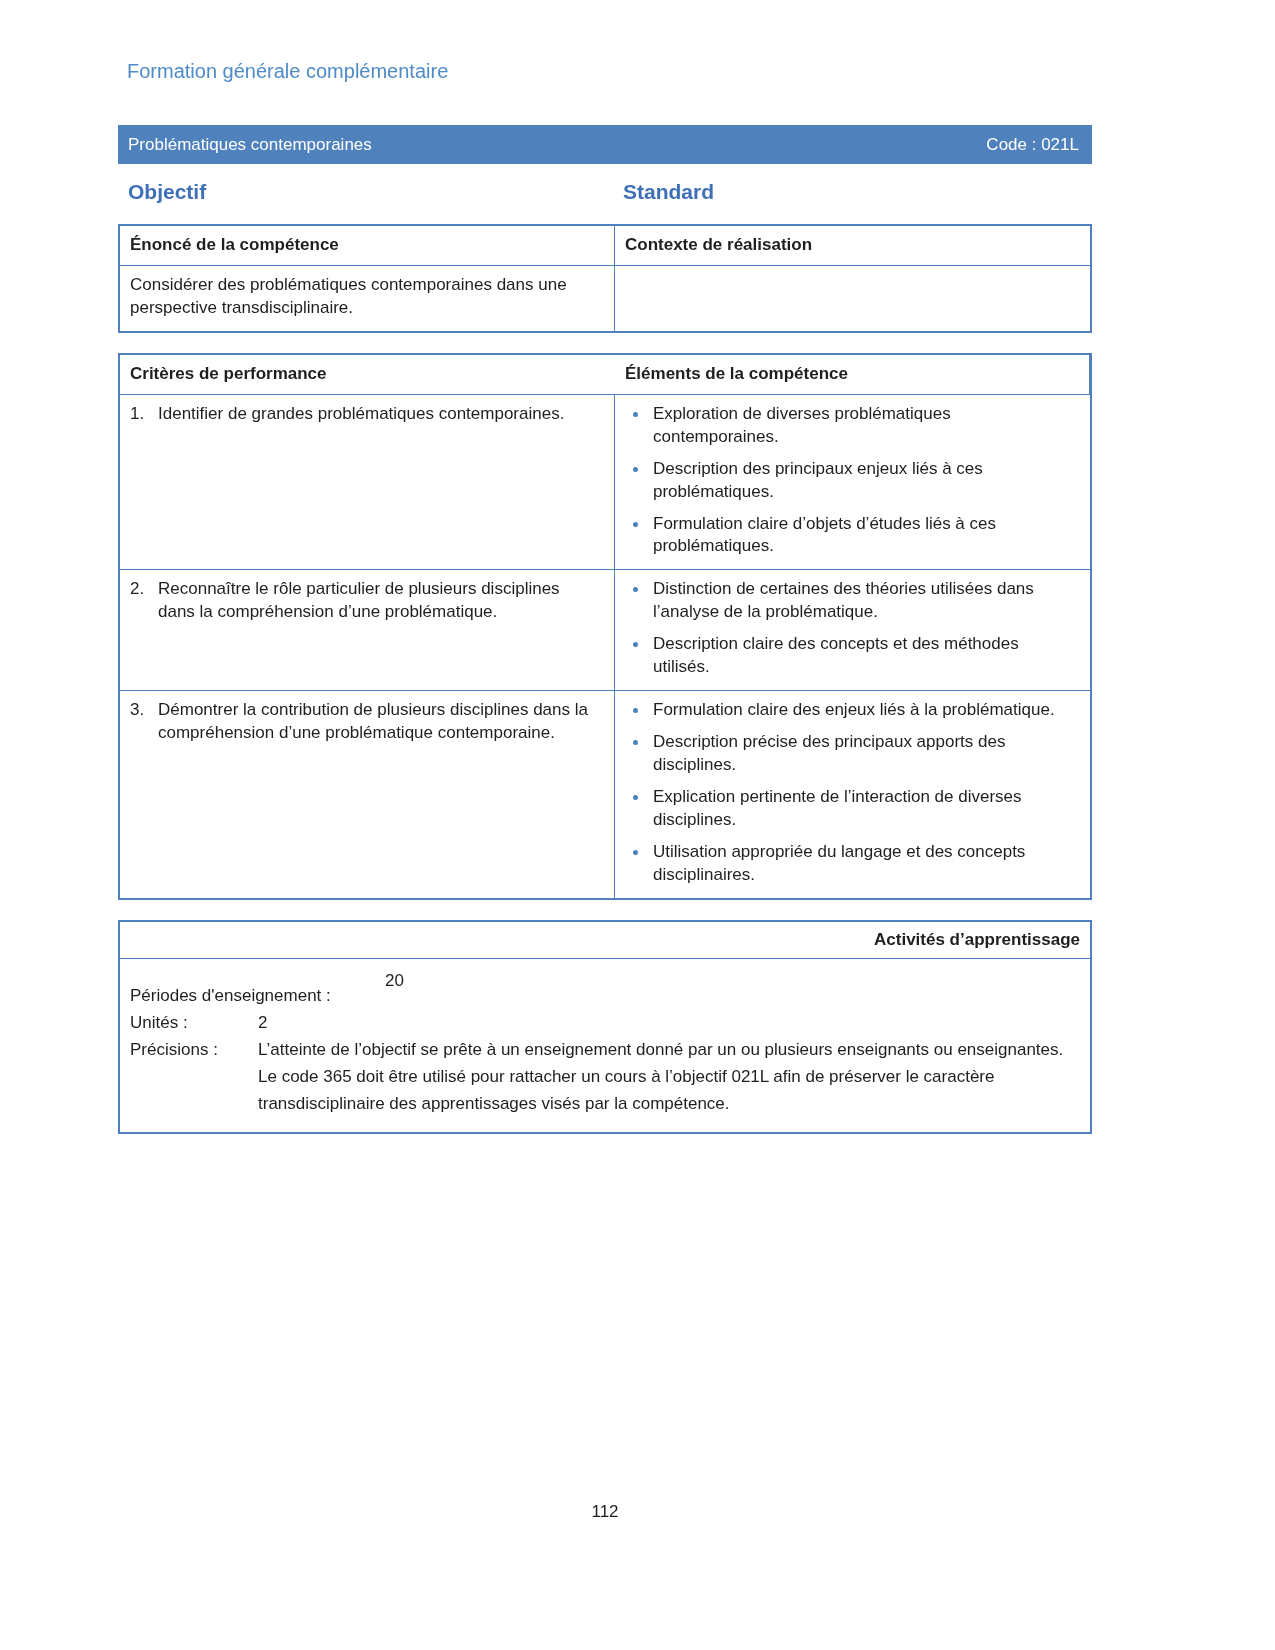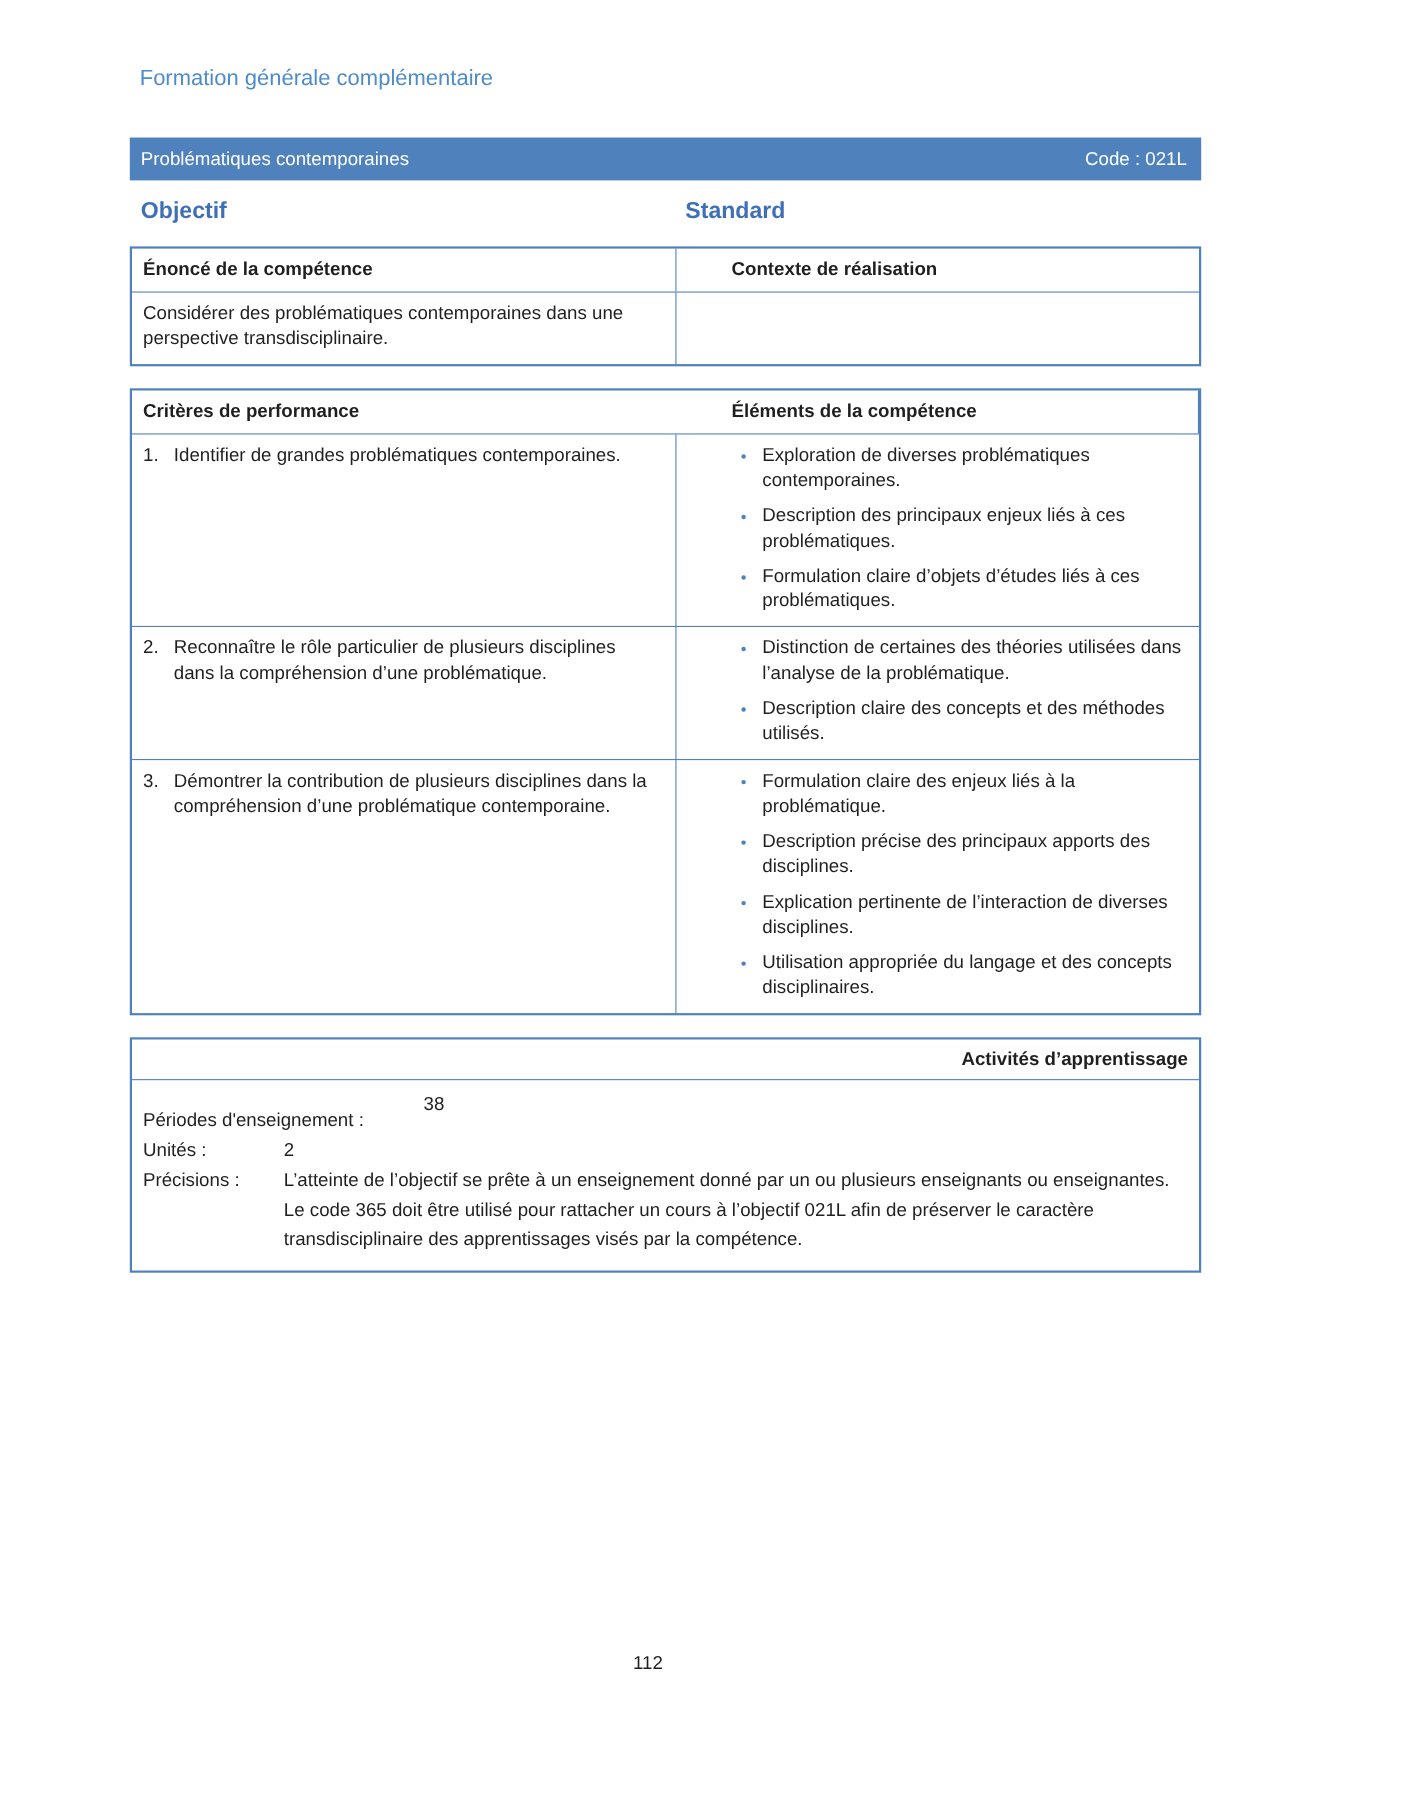--- a/index.html
+++ b/index.html
@@ -44,21 +44,20 @@
   }
 
   .tbl {
     border: 2px solid #4f81bd;
     margin-top: 20px;
     background: #fff;
   }
   .trow {
     display: grid;
     grid-template-columns: 495px 1fr;
-    gap: 40px;
   }
   .trow.thead { border-bottom: 1px solid #4f81bd; }
   .body-row + .body-row { border-top: 1px solid #4f81bd; }
   .cell { padding: 8px 14px 11px 10px; line-height: 1.35; }
   .cell.left { border-right: 1px solid #4f81bd; }
   .th { font-weight: bold; padding-top: 8px; padding-bottom: 8px; }
 
   ul.bullets {
     margin: 0;
     padding-left: 24px;
@@ -79,21 +78,21 @@
     text-align: right;
   }
   .act .act-body { padding: 8px 14px 14px 10px; line-height: 1.6; }
   .act-row { display: flex; align-items: flex-start; }
   .act-label.wide { flex: 0 0 255px; margin-top: 15px; }
   .act-label.narrow { flex: 0 0 128px; }
   .act-paras { flex: 1; }
 
   .page-number {
     position: absolute;
-    left: 102px;
+    left: 118px;
     width: 974px;
     top: 1502px;
     text-align: center;
     font-size: 17px;
     color: #1f1f1f;
   }
 </style>
 </head>
 <body>
 
@@ -175,21 +174,21 @@
           </ul>
         </div>
       </div>
     </div>
 
     <div class="tbl act">
       <div class="act-head">Activités d’apprentissage</div>
       <div class="act-body">
         <div class="act-row">
           <span class="act-label wide">Périodes d'enseignement :</span>
-          <span class="act-val">38</span>
+          <span class="act-val">20</span>
         </div>
         <div class="act-row">
           <span class="act-label narrow">Unités :</span>
           <span class="act-val">2</span>
         </div>
         <div class="act-row">
           <span class="act-label narrow">Précisions :</span>
           <div class="act-paras">
             <div>L’atteinte de l’objectif se prête à un enseignement donné par un ou plusieurs enseignants ou enseignantes.</div>
             <div>Le code 365 doit être utilisé pour rattacher un cours à l’objectif 021L afin de préserver le caractère transdisciplinaire des apprentissages visés par la compétence.</div>

